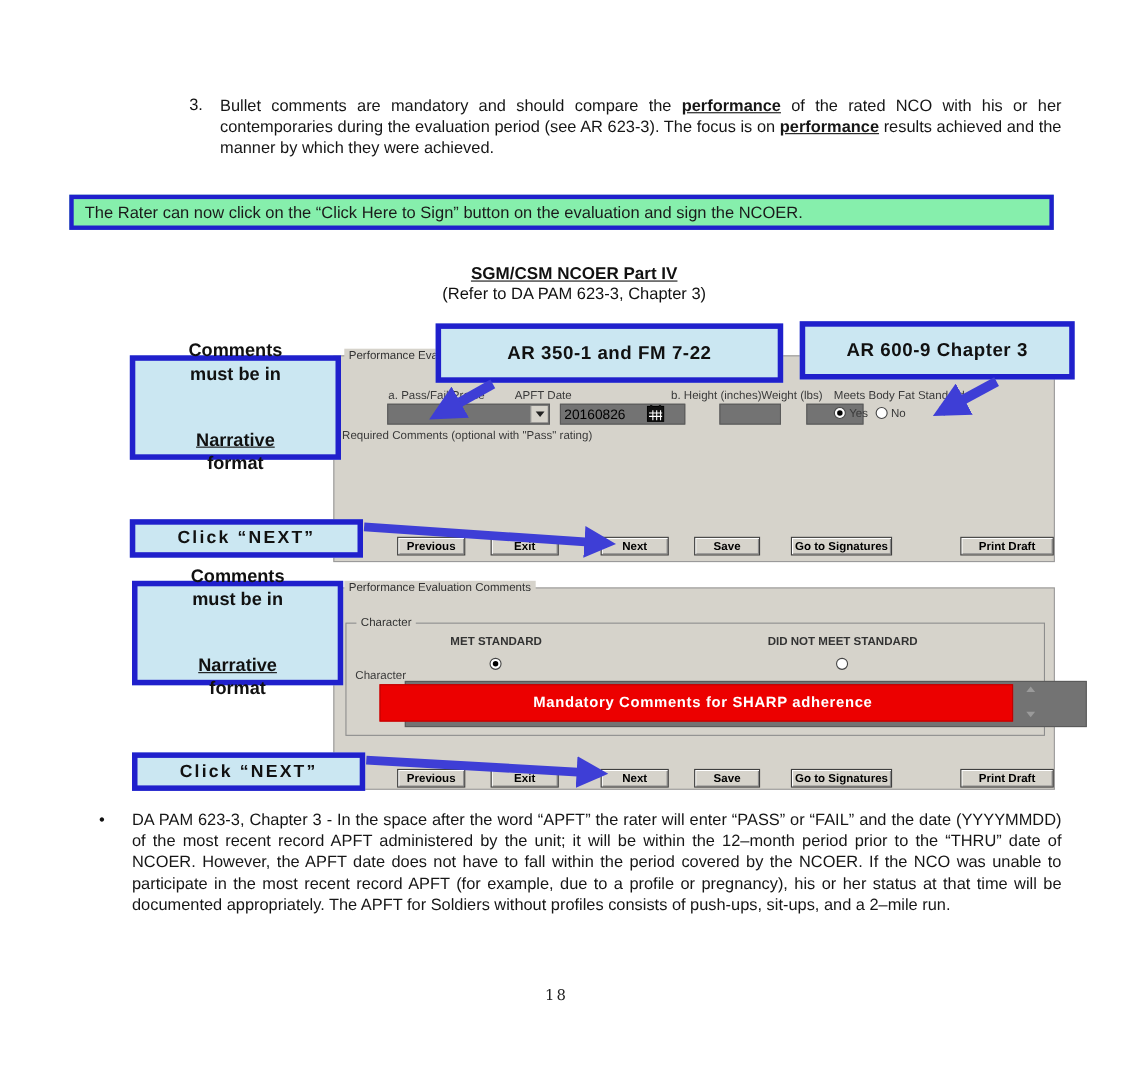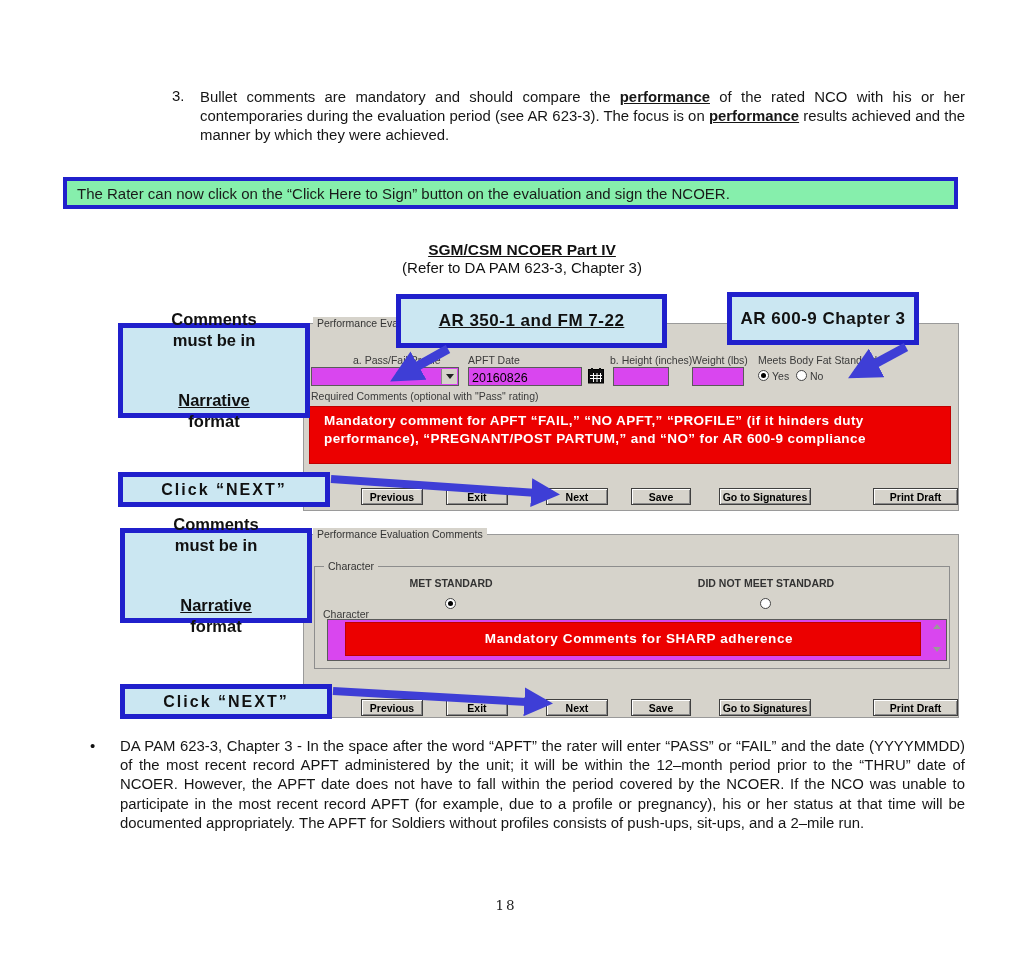--- a/index.html
+++ b/index.html
@@ -37,21 +37,21 @@
   .h-title { font-size:15.5px; font-weight:bold; text-decoration:underline; }
   .h-sub { font-size:15px; }
 
   
   .panel { background:#d6d3cb; border:1px solid #9a9a9a; }
   .fs-legend {
     position:absolute; top:-7px; left:9px; background:#d6d3cb;
     padding:0 4px; font-size:10.5px; color:#333; white-space:nowrap;
   }
   .flabel { position:absolute; font-size:10.5px; color:#3a3a3a; white-space:nowrap; }
-  .field { position:absolute; background:#d946ef; border:1px solid #5a5a5a; }
+  .field { position:absolute; background:#737373; border:1px solid #5a5a5a;margin-left:41px; }
   .field input {
     width:100%; height:100%; border:0; outline:0; background:transparent;
     font-family:"Liberation Sans", sans-serif; font-size:12.5px; padding:1px 3px; color:#000;
   }
   .ddbtn {
     position:absolute; right:1px; top:1px; bottom:1px; width:16px;
     background:#d6d3cb; border-left:1px solid #888;
     display:flex; align-items:center; justify-content:center;
   }
   .ddbtn .tri { width:0; height:0; border-left:4px solid transparent; border-right:4px solid transparent; border-top:5px solid #222; }
@@ -97,24 +97,24 @@
 
 <div class="abs note-box" style="left:63px; top:177px; width:895px; height:32px;">
   <span>The Rater can now click on the “Click Here to Sign” button on the evaluation and sign the NCOER.</span>
 </div>
 
 <div class="abs" style="left:80px; top:241px; width:884px; text-align:center;">
   <div class="h-title">SGM/CSM NCOER Part IV</div>
   <div class="h-sub">(Refer to DA PAM 623-3, Chapter 3)</div>
 </div>
 
-<div class="abs callout big" style="left:396px; top:294px; width:271px; height:54px;text-decoration:underline;">
+<div class="abs callout big" style="left:396px; top:294px; width:316px; height:54px;">
   <span>AR 350-1 and FM 7-22</span>
 </div>
-<div class="abs callout big" style="left:727px; top:292px; width:192px; height:53px;">
+<div class="abs callout big" style="left:727px; top:292px; width:250px; height:53px;">
   <span>AR 600-9 Chapter 3</span>
 </div>
 
 <div class="abs callout narr" style="left:118px; top:323px; width:192px; height:95px; font-weight:bold;">
   <span>Comments</span>
   <span>must be in</span>
   <span class="u">Narrative</span>
   <span>format</span>
 </div>
 
@@ -172,23 +172,20 @@
   </div>
 
   <span class="flabel" style="left:454px; top:30px;">Meets Body Fat Standard</span>
   <span class="radio sel" style="left:454px; top:46px;"></span>
   <span class="radlbl" style="left:468px; top:46px;">Yes</span>
   <span class="radio" style="left:492px; top:46px;"></span>
   <span class="radlbl" style="left:506px; top:46px;">No</span>
 
   <span class="flabel" style="left:7px; top:66px;">Required Comments (optional with "Pass" rating)</span>
 
-  <div class="redbox" style="left:5px; top:82px; width:642px; height:58px; padding:5px 34px 5px 14px;">
-    <span>Mandatory comment for APFT “FAIL,” “NO APFT,” “PROFILE” (if it hinders duty performance), “PREGNANT/POST PARTUM,” and “NO” for AR 600-9 compliance</span>
-  </div>
 
   <div class="btn" style="left:57px;  top:164px; width:62px;">
       <span>Previous</span>
     </div>
   <div class="btn" style="left:142px; top:164px; width:62px;">
       <span>Exit</span>
     </div>
   <div class="btn" style="left:242px; top:164px; width:62px;">
       <span>Next</span>
     </div>

